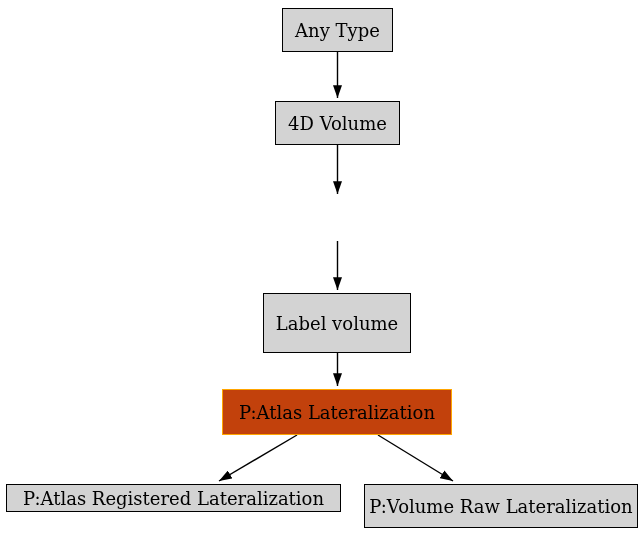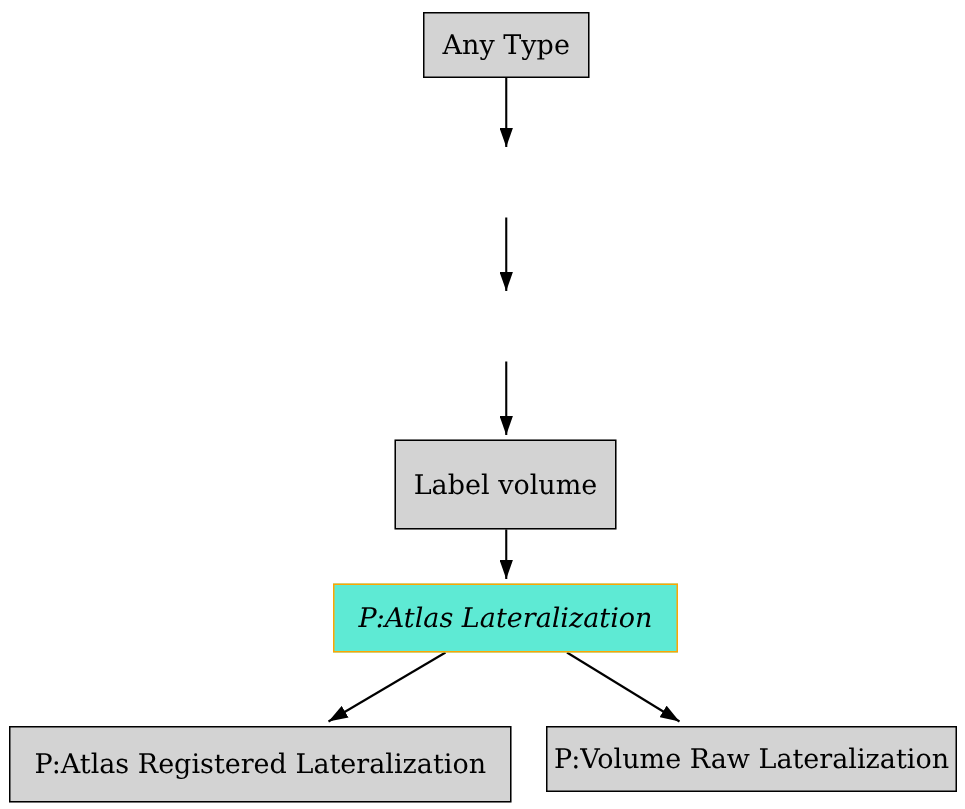--- a/index.html
+++ b/index.html
@@ -30,30 +30,29 @@
     border: 1px solid #000000;
     color: #000000;
     font-size: 18px;
     display: flex;
     align-items: center;
     justify-content: center;
     white-space: nowrap;
     text-align: left;
   }
   .node.highlight {
-    background: #5eead4;
+    background: #c2410c;
     border: 1px solid #ffa500;
-    font-style: italic;
   }
   #node-any-type                        { left: 282px; top: 8px;   width: 111px; height: 44px; }
   #node-4d-volume                       { left: 275px; top: 101px; width: 125px; height: 44px; }
   #node-3d-volume                       { left: 275px; top: 197px; width: 123px; height: 44px; }
   #node-label-volume                    { left: 263px; top: 293px; width: 148px; height: 60px; }
   #node-atlas-lateralization            { left: 222px; top: 389px; width: 230px; height: 46px; }
-  #node-atlas-registered-lateralization { left: 6px;   top: 484px; width: 335px; height: 51px; }
+  #node-atlas-registered-lateralization { left: 6px;   top: 484px; width: 335px; height: 28px; }
   #node-atlas-raw-lateralization        { left: 364px; top: 484px; width: 274px; height: 44px; }
 </style>
 </head>
 <body>
 
 <div class="canvas">
 
   <svg class="edges" width="643" height="539" viewBox="0 0 643 539" xmlns="http://www.w3.org/2000/svg">
     <defs>
       <marker id="arrowhead" viewBox="0 0 10 7" refX="10" refY="3.5" markerWidth="13" markerHeight="9" markerUnits="userSpaceOnUse" orient="auto">
@@ -63,20 +62,21 @@
     <line x1="337.5" y1="52" x2="337.5" y2="98" stroke="#000000" stroke-width="1.4" marker-end="url(#arrowhead)"></line>
     <line x1="337.5" y1="145" x2="337.5" y2="194" stroke="#000000" stroke-width="1.4" marker-end="url(#arrowhead)"></line>
     <line x1="337.5" y1="241" x2="337.5" y2="290" stroke="#000000" stroke-width="1.4" marker-end="url(#arrowhead)"></line>
     <line x1="337.5" y1="337" x2="337.5" y2="386" stroke="#000000" stroke-width="1.4" marker-end="url(#arrowhead)"></line>
     <line x1="297" y1="435" x2="219" y2="481" stroke="#000000" stroke-width="1.4" marker-end="url(#arrowhead)"></line>
     <line x1="378" y1="435" x2="453" y2="481" stroke="#000000" stroke-width="1.4" marker-end="url(#arrowhead)"></line>
   </svg>
 
   <div class="node" id="node-any-type">Any Type</div>
 
+  <div class="node" id="node-4d-volume">4D Volume</div>
 
 
   <div class="node" id="node-label-volume">Label volume</div>
 
   <div class="node highlight" id="node-atlas-lateralization">P:Atlas Lateralization</div>
 
   <div class="node" id="node-atlas-registered-lateralization">P:Atlas Registered Lateralization</div>
 
   <div class="node" id="node-atlas-raw-lateralization">P:Volume Raw Lateralization</div>
 

